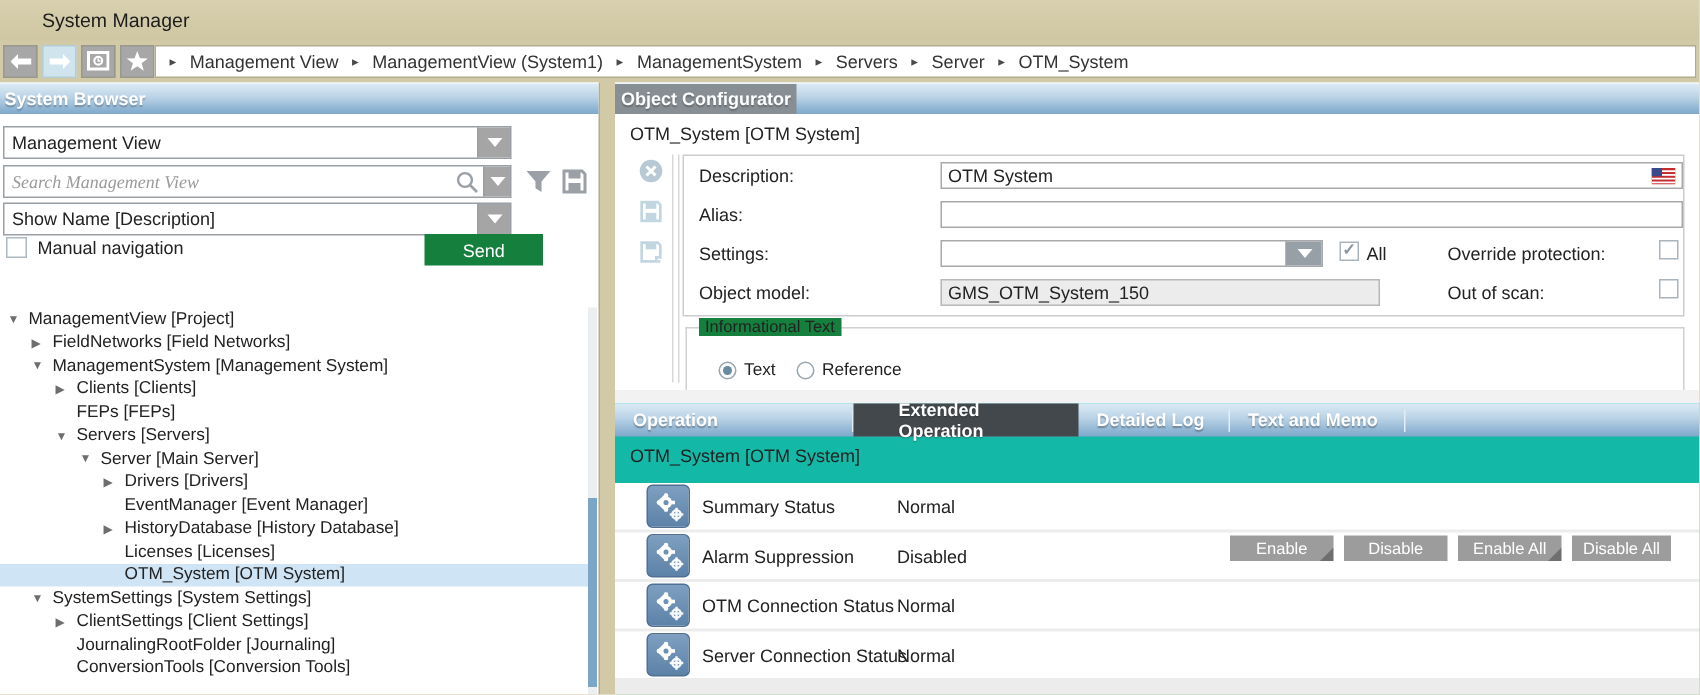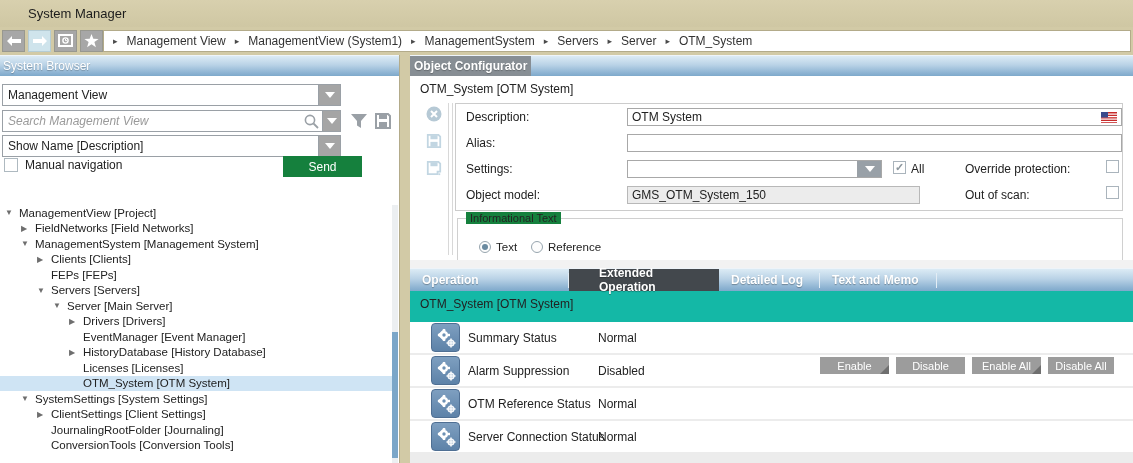--- a/index.html
+++ b/index.html
@@ -26,33 +26,33 @@
     border-top:1px solid #eef4f9; }
   .ptab { height:100%; display:flex; align-items:center; padding:0 4px;
     color:#fff; font-weight:bold; font-size:12px; text-shadow:0 1px 1px rgba(0,0,0,.25); }
   .ptab.gray { background:#878e94; }
 
   
   #left { position:absolute; left:0; top:55px; width:400px; height:408px; background:#fff;
     border-right:1px solid #b3ab8a; }
   #left .phead { position:absolute; left:0; top:0; width:100%; height:21px;
     display:flex; align-items:center; }
-  #left .phead span { margin-left:3px; color:#fff; font-weight:normal; font-size:12px;
+  #left .phead span { margin-left:3px; color:#fff; font-weight:bold; font-size:12px;
     text-shadow:0 1px 1px rgba(0,0,0,.25); }
   .combo { position:absolute; left:2px; width:339px; height:22px; background:#fff;
     border:1px solid #9aa0a6; font-size:12px; color:#222; display:flex; align-items:center; }
   .combo .val { flex:1; padding-left:5px; }
   .dropbtn { width:22px; height:100%; background:#a5a5a5; border-left:1px solid #9aa0a6;
     display:flex; align-items:center; justify-content:center; }
   .dropbtn .tri { width:0; height:0; border-left:5px solid transparent; border-right:5px solid transparent;
     border-top:6px solid #fff; }
   .searchwrap { position:absolute; left:2px; top:55px; width:339px; height:22px;
     border:1px solid #9aa0a6; background:#fff; display:flex; align-items:center; }
   .searchwrap input { flex:1; border:none; outline:none; font-size:12px; font-style:italic;
-    color:#b91c1c; padding-left:5px; font-family:Liberation Sans, sans-serif; background:transparent; }
+    color:#b91c1c; padding-left:5px; font-family:Liberation Serif, serif; background:transparent; }
   .searchwrap input::placeholder { color:#9a9a9a; font-style:italic; }
   .sideicon { position:absolute; top:57px; width:18px; height:18px; }
   .chkrow { position:absolute; left:4px; top:103px; display:flex; align-items:center; }
   .cbox { width:14px; height:14px; background:#fff; border:1px solid #aeb9c0; }
   .chkrow label { font-size:12px; color:#222; margin-left:7px; }
   .sendbtn { position:absolute; left:283px; top:101px; width:79px; height:21px; background:#15803d;
     color:#fff; font-size:12px; display:flex; align-items:center; justify-content:center; }
 
   
   #tree { position:absolute; left:0; top:150px; width:393px; height:258px; font-size:11.5px; color:#222; }
@@ -449,21 +449,21 @@
                 <rect x="4.5" y="3.5" width="2.4" height="9" transform="rotate(-45 9 8)"></rect>
                 <circle cx="9" cy="8" r="1.7" fill="#6d91b4"></circle>
               </g>
             <g fill="#fff" opacity="0.95">
                 <circle cx="16" cy="16" r="2.8" fill="none" stroke="#fff" stroke-width="1.6"></circle>
                 <rect x="15.2" y="11.5" width="1.6" height="9"></rect>
                 <rect x="11.5" y="15.2" width="9" height="1.6"></rect>
               </g>
           </svg>
         </div>
-        <span class="rname">OTM Reference Status</span>
+        <span class="rname">OTM Connection Status</span>
         <span class="rval">Normal</span>
       </div>
 
       <div class="oprow" style="top:99px">
         <div class="gearbtn">
           <svg width="23" height="23" viewBox="0 0 23 23">
             <g fill="#fff">
                 <circle cx="9" cy="8" r="4"></circle>
                 <rect x="7.8" y="2" width="2.4" height="12"></rect>
                 <rect x="3" y="6.8" width="12" height="2.4"></rect>

